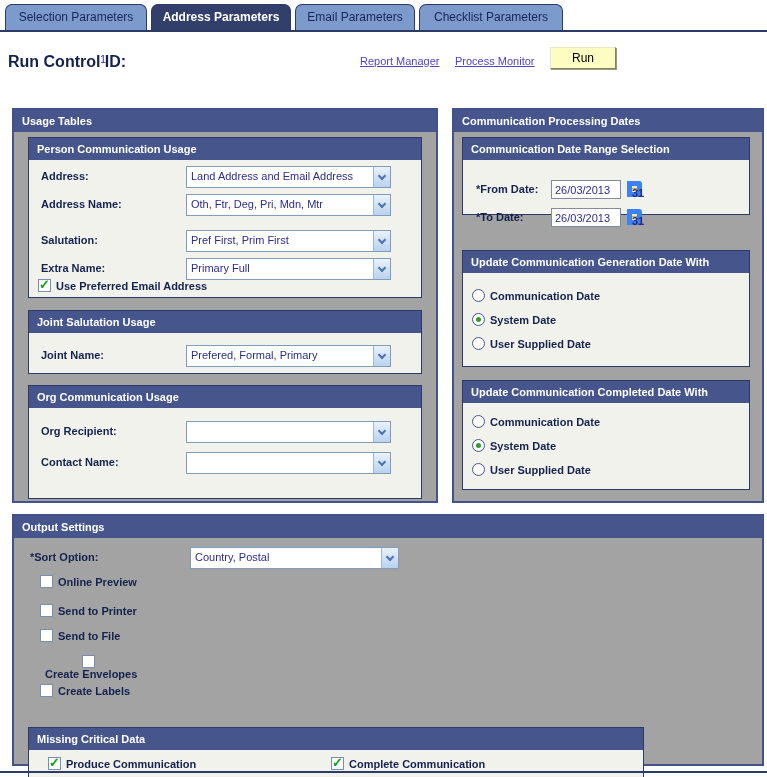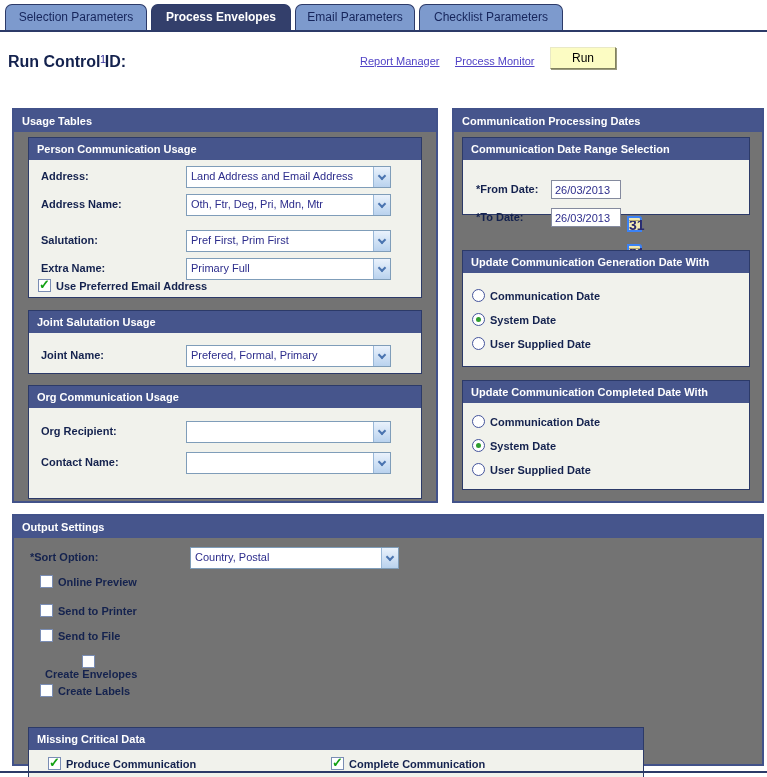--- a/index.html
+++ b/index.html
@@ -17,60 +17,60 @@
   
   .rc-label { position:absolute; left:8px; top:53px; font-size:16px; font-weight:bold; color:#14224e; }
   .rc-value { position:absolute; left:100px; top:53px; font-size:11px; color:#35309c; }
   .link { position:absolute; top:55px; font-size:11px; color:#5143c6; text-decoration:underline; cursor:pointer; }
   .run-btn { position:absolute; left:550px; top:47px; width:66px; height:22px; background:#fcfcc3;
              border:1px solid #82825f; border-top-color:#e9e9c6; border-left-color:#e9e9c6;
              box-shadow:1px 1px 0 #9a9a80; font-size:12px; color:#000000; cursor:pointer;
              font-family:"Liberation Sans", sans-serif; }
 
   
-  .panel { position:absolute; background:#737373; border:2px solid #42528a; }
+  .panel { position:absolute; background:#a3a3a3; border:2px solid #42528a; }
   .gbox  { position:absolute; background:#f1f2ec; border:1px solid #2c3a68; }
   .ghead { height:22px; line-height:22px; padding-left:8px; background:#46558c; color:#fff;
            font-size:11px; font-weight:bold; }
 
   
   .flabel { position:absolute; font-size:11px; font-weight:bold; color:#14224e; }
   .select { position:absolute; height:22px; background:#fff; border:1px solid #7f9db9; cursor:pointer; }
   .sel-text { position:absolute; left:4px; top:3px; right:19px; font-size:11px; color:#2d2d8c;
               white-space:nowrap; overflow:hidden; }
   .sel-arrow { position:absolute; top:0; right:0; width:17px; height:20px;
                background:linear-gradient(#eaf2fc,#b9d2ee); border-left:1px solid #9ab8d8;
                display:flex; align-items:center; justify-content:center; }
   .chev { width:6px; height:6px; border-right:2px solid #4a74b0; border-bottom:2px solid #4a74b0;
           transform:rotate(45deg); margin-top:-3px; }
 
   .date-input { position:absolute; width:70px; height:19px; border:1px solid #848a9e; background:#fff;
                 font-size:11px; color:#2d2d8c; padding:1px 3px; font-family:"Liberation Sans", sans-serif; }
-  .cal { position:absolute; width:15px; height:16px; background:#f1e8b4; border:2px solid #3b82f6;
-         font-size:14px; font-weight:bold; color:#2a2a6e; text-align:center; line-height:15px;
-         cursor:pointer; border-radius:0 3px 0 0;margin-top:35px; }
+  .cal { position:absolute; width:15px; height:16px; background:#f1e8b4; border:5px solid #3b82f6;
+         font-size:11px; font-weight:bold; color:#2a2a6e; text-align:center; line-height:15px;
+         cursor:pointer; border-radius:0 3px 0 0; }
   .cal::before { content:""; position:absolute; left:0; top:2px; width:100%; height:1px; background:#b5ab72; }
 
   
   .cbrow, .rrow { position:absolute; display:flex; align-items:center; cursor:pointer; }
   .cb { width:13px; height:13px; background:#fff; border:1px solid #7a8db4; position:relative; flex:none; }
   .cb.on::after { content:"\2713"; position:absolute; left:0px; top:-3px; font-size:13px; font-weight:bold; color:#13a113; }
   .radio { width:13px; height:13px; background:#fff; border:1px solid #44549c; border-radius:50%; position:relative; flex:none; }
   .radio.on::after { content:""; position:absolute; left:3px; top:3px; width:5px; height:5px; border-radius:50%; background:#2f9e2f; }
   .cbl { margin-left:5px; font-size:11px; font-weight:bold; color:#14224e; white-space:nowrap; }
 
   .bottom-line { position:absolute; left:0; top:771px; width:767px; height:2px; background:#2c3a68; }
 </style>
 </head>
 <body>
 
 <div class="page">
 
   <div class="tab" style="left:5px;width:142px;">Selection Parameters</div>
-  <div class="tab active" style="left:151px;width:140px;">Process Envelopes</div>
+  <div class="tab active" style="left:151px;width:140px;">Address Parameters</div>
   <div class="tab" style="left:295px;width:120px;">Email Parameters</div>
   <div class="tab" style="left:419px;width:144px;">Checklist Parameters</div>
   <div class="tabline"></div>
 
   <span class="rc-label">Run Control ID:</span>
   <span class="rc-value">1</span>
   <a class="link" style="left:360px;">Report Manager</a>
   <a class="link" style="left:455px;">Process Monitor</a>
   <button class="run-btn">Run</button>
 

